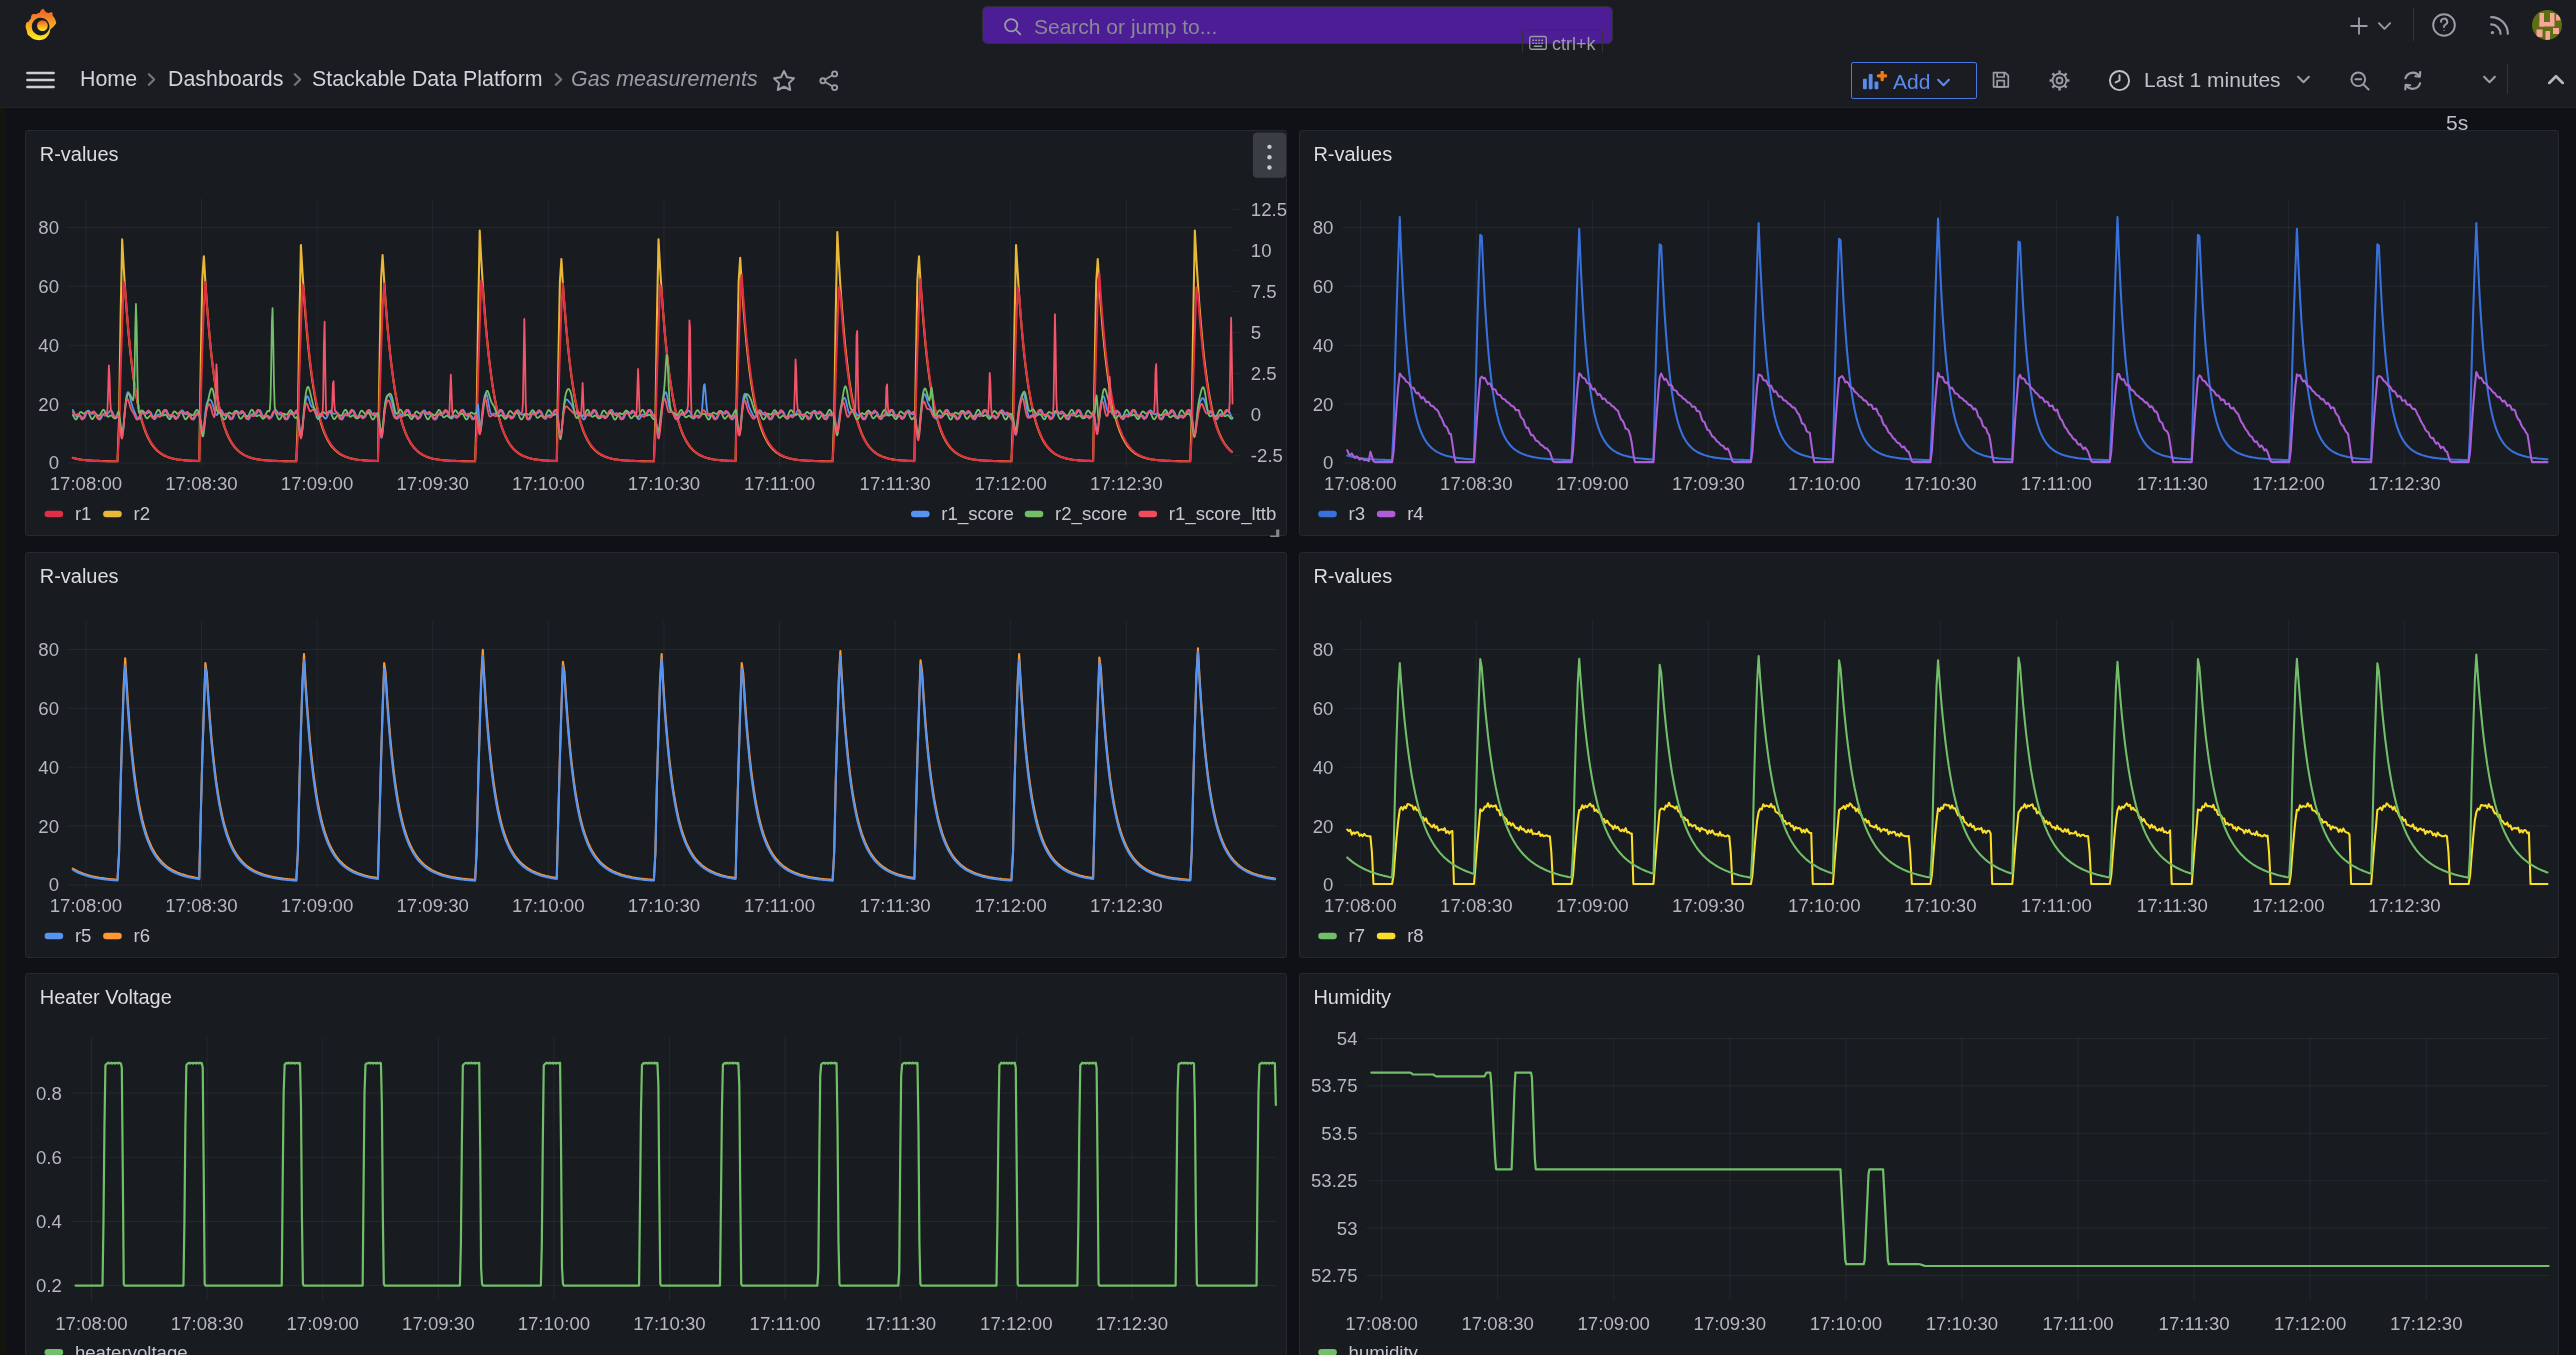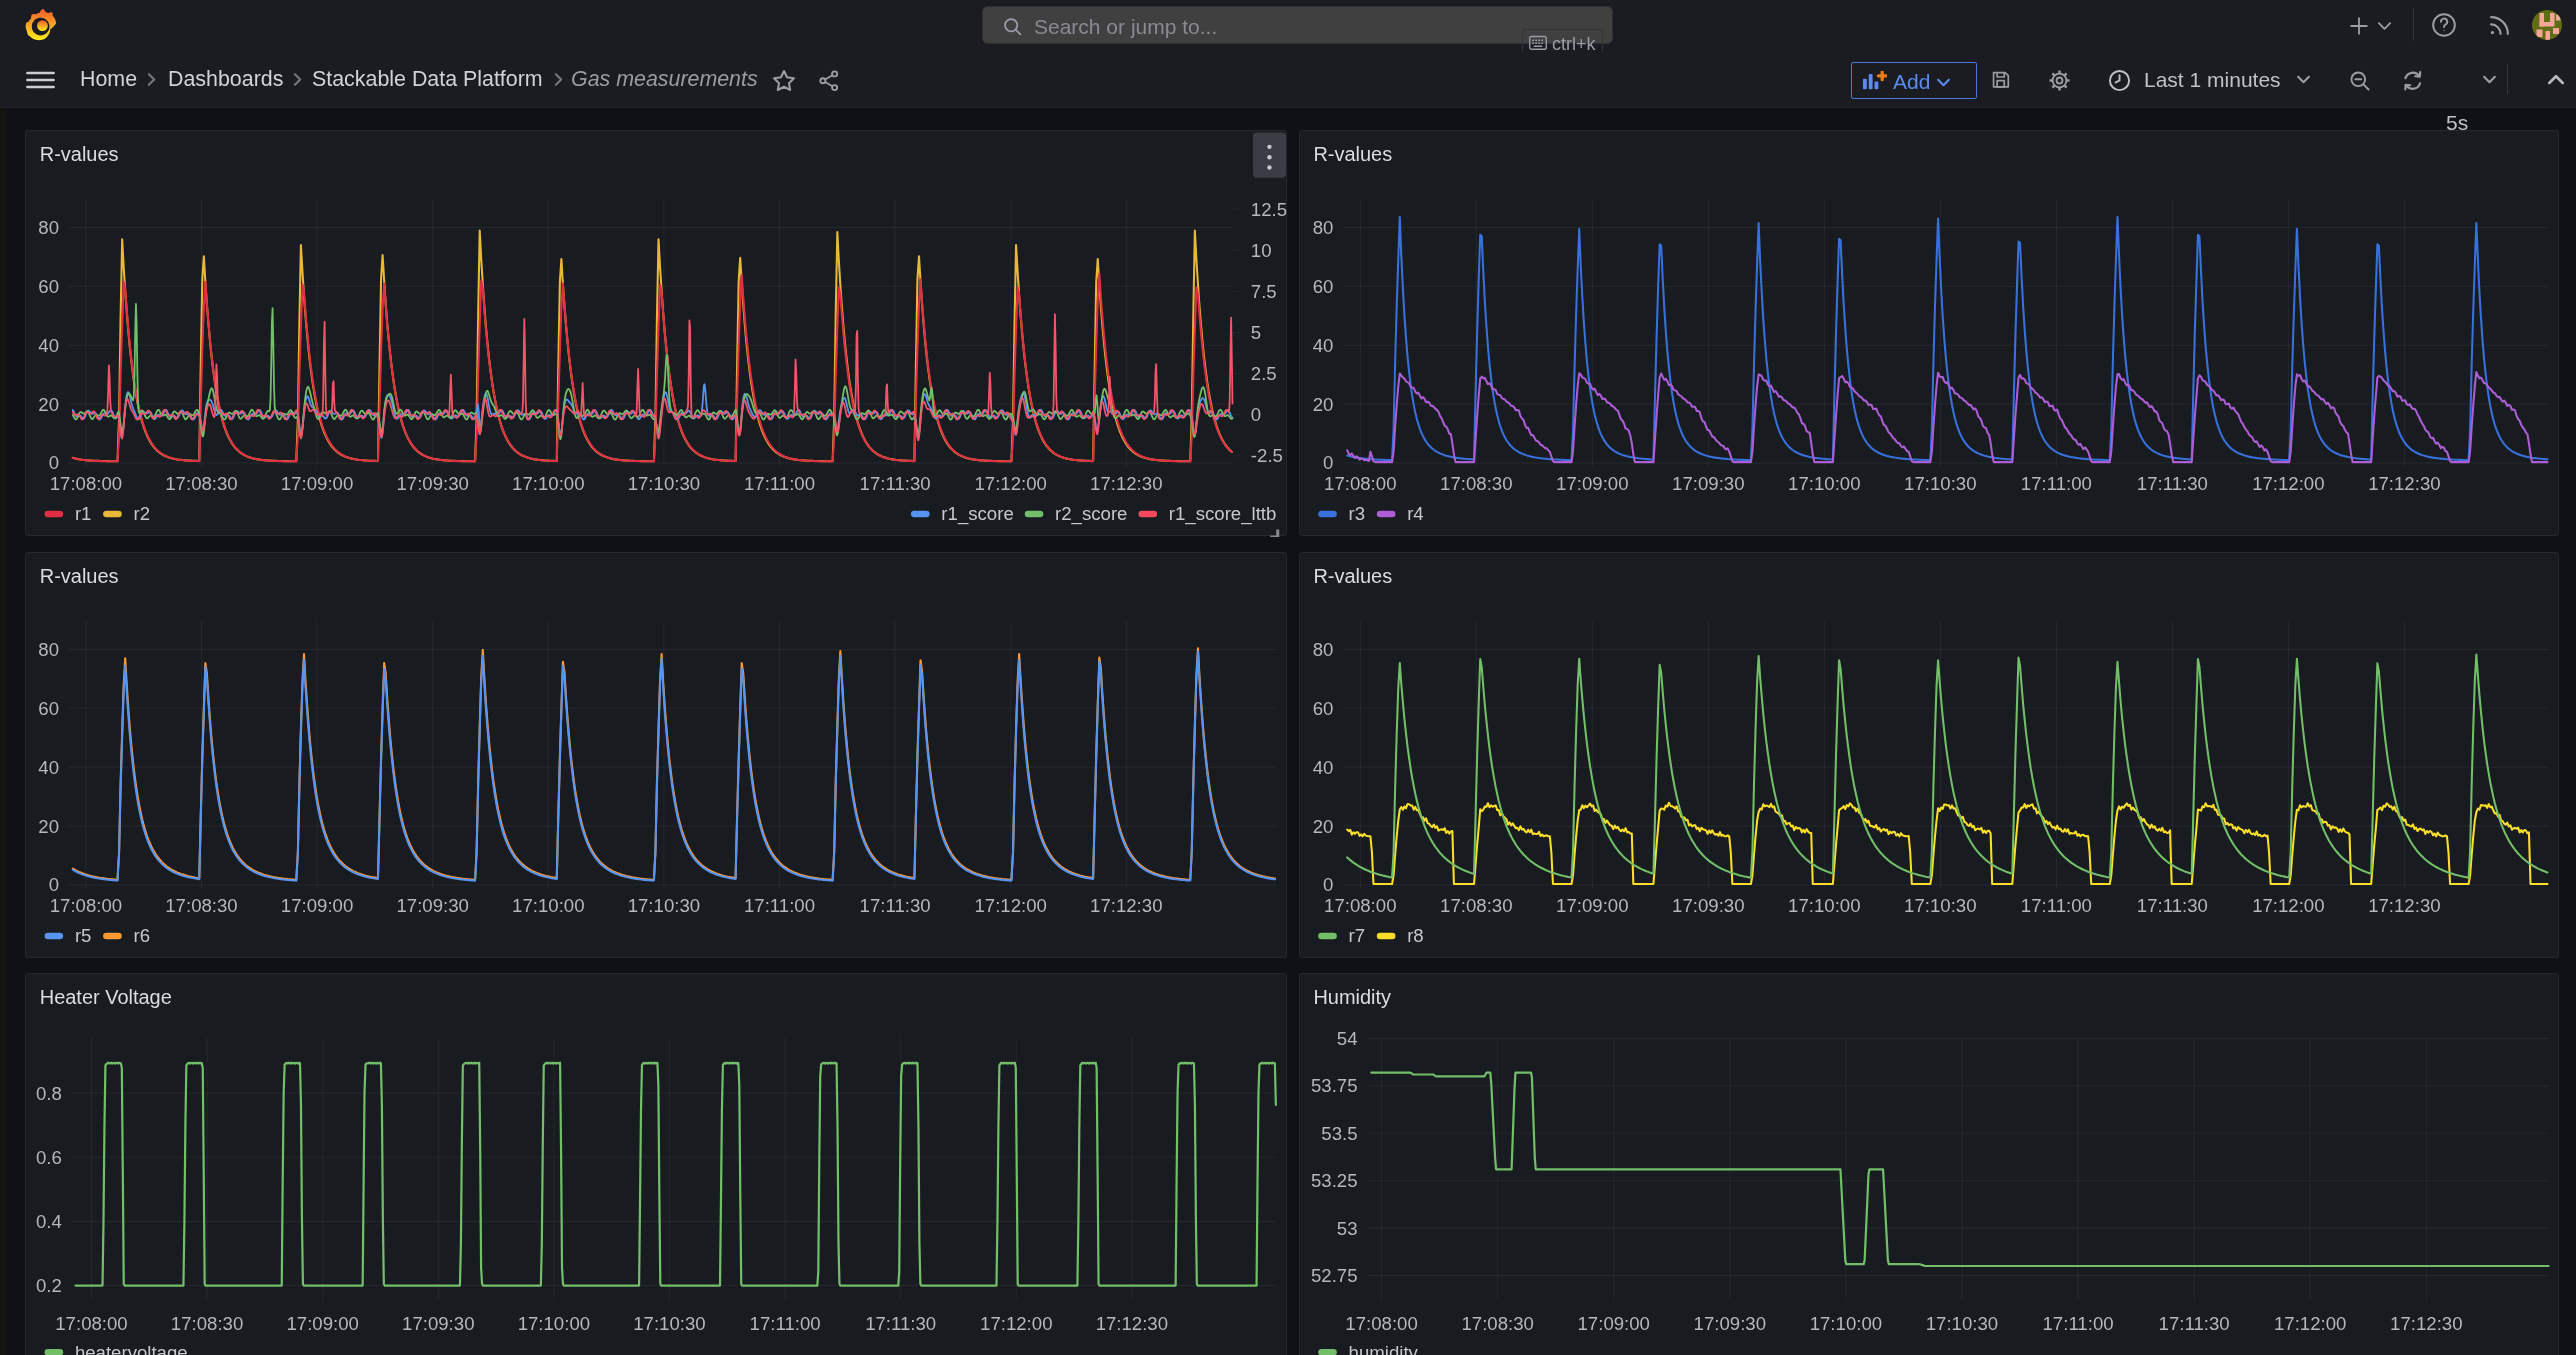--- a/index.html
+++ b/index.html
@@ -21,21 +21,21 @@
     <defs>
       <linearGradient id="glg" x1="0" y1="1" x2="0" y2="0">
         <stop offset="0" stop-color="#fcee1f"></stop>
           <stop offset="1" stop-color="#f15b2a"></stop>
       </linearGradient>
     </defs>
     <path fill="url(#glg)" d="M23.6 11.7c-.04-.43-.11-.93-.25-1.48-.14-.55-.35-1.15-.65-1.77-.3-.62-.69-1.26-1.19-1.88-.2-.24-.41-.48-.64-.71.34-1.36-.42-2.54-.42-2.54-1.31-.08-2.14.41-2.45.63-.05-.02-.1-.04-.16-.07-.22-.09-.45-.18-.69-.25-.24-.08-.48-.15-.73-.21-.25-.06-.5-.11-.76-.16-.04-.01-.09-.01-.13-.02C14.96 1.4 13.33.66 13.33.66c-1.82 1.16-2.17 2.76-2.17 2.76s-.01.04-.02.09c-.1.03-.2.06-.3.09-.14.04-.28.09-.41.15-.14.05-.27.11-.41.16-.27.12-.54.25-.8.39-.26.14-.51.3-.75.46-.04.02-.07.05-.11.07-1.58-.62-2.99-.12-2.99-.12-1.28 1.37-.96 2.81-.9 3.04-.33.34-.64.7-.92 1.08-.28.38-.53.78-.75 1.19-.08.15-.15.3-.22.45C1.1 10.4.62 11.8.62 11.8c-.97 2.62.19 4.43.19 4.43s.01-.02.03-.04c.03.36.09.72.17 1.07.11.45.26.89.45 1.32-.09.56.05 1.88 1.67 2.83 0 0 .02-.02.06-.04.65.74 1.42 1.38 2.28 1.89 1.08.64 2.31 1.07 3.6 1.24.16.02.33.04.49.05 2.59.2 4.94-.62 6.63-2.06 1.67-1.43 2.67-3.42 2.8-5.43.01-.21.02-.41.01-.62 2.73-1.92 4.56-4.55 4.56-4.55zM12.5 20.9c-3.72.43-7.08-2.24-7.5-5.95-.43-3.72 2.24-7.08 5.95-7.5 3.72-.43 7.08 2.24 7.5 5.95.43 3.71-2.23 7.07-5.95 7.5z"></path>
     <circle cx="13.1" cy="13.5" r="4.1" fill="url(#glg)"></circle>
   </svg>
 
-  <div class="abs" style="left:982px;top:6.2px;width:631px;height:38px;border:0.7px solid #2e3037;border-radius:5.5px;box-sizing:border-box;background:#404040;">
+  <div class="abs" style="left:982px;top:6.2px;width:631px;height:38px;border:0.7px solid #2e3037;border-radius:5.5px;box-sizing:border-box;background:#4c1d95;">
     <svg class="abs" style="left:19.3px;top:9px" width="21" height="21" viewBox="0 0 24 24" fill="none" stroke="#9b9da5" stroke-width="2" stroke-linecap="round">
         <circle cx="10.5" cy="10.5" r="7"></circle>
         <line x1="16" y1="16" x2="21" y2="21"></line>
       </svg>
     <div class="abs" style="left:51px;top:7.6px;font-size:21px;color:#898b93;">Search or jump to...</div>
     <div class="abs" style="left:539px;top:22px;width:81px;height:28px;border:0.7px solid #32343b;border-radius:4.1px;box-sizing:border-box;">
       <svg class="abs" style="left:6.2px;top:4.8px" width="18" height="16.6" viewBox="0 0 24 22" fill="none" stroke="#9b9da5" stroke-width="1.8">
           <rect x="1" y="2" width="22" height="17" rx="2.5"></rect>
           <path d="M5 7h1M9 7h1M13 7h1M17 7h1M5 11h1M9 11h1M13 11h1M17 11h1M7 15h10" stroke-linecap="round"></path>
         </svg>

